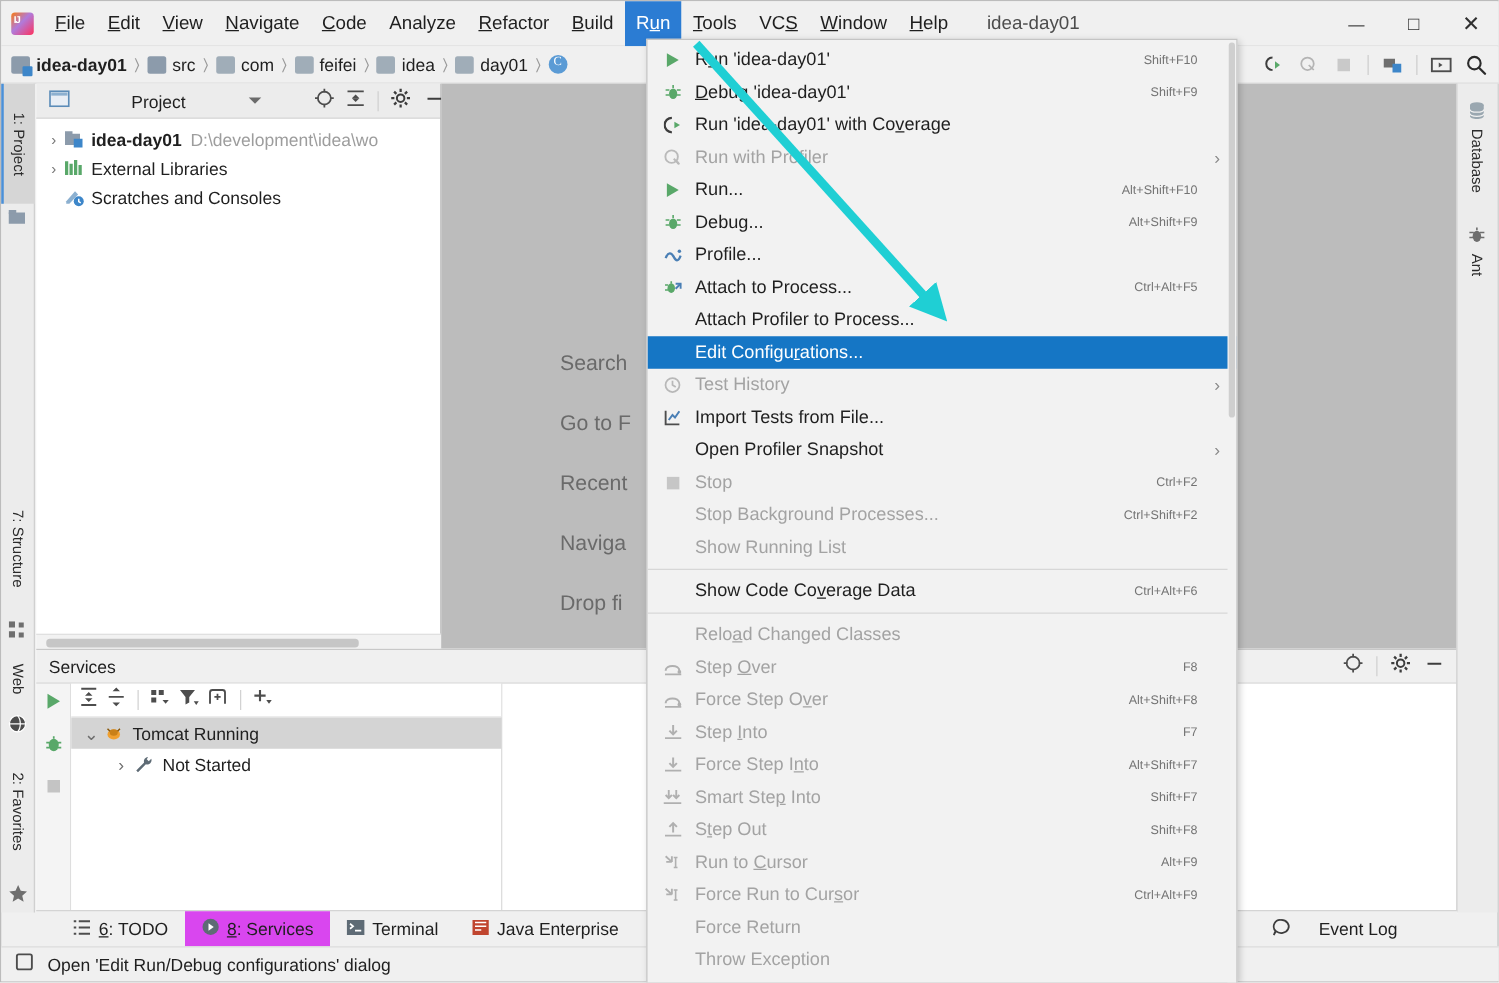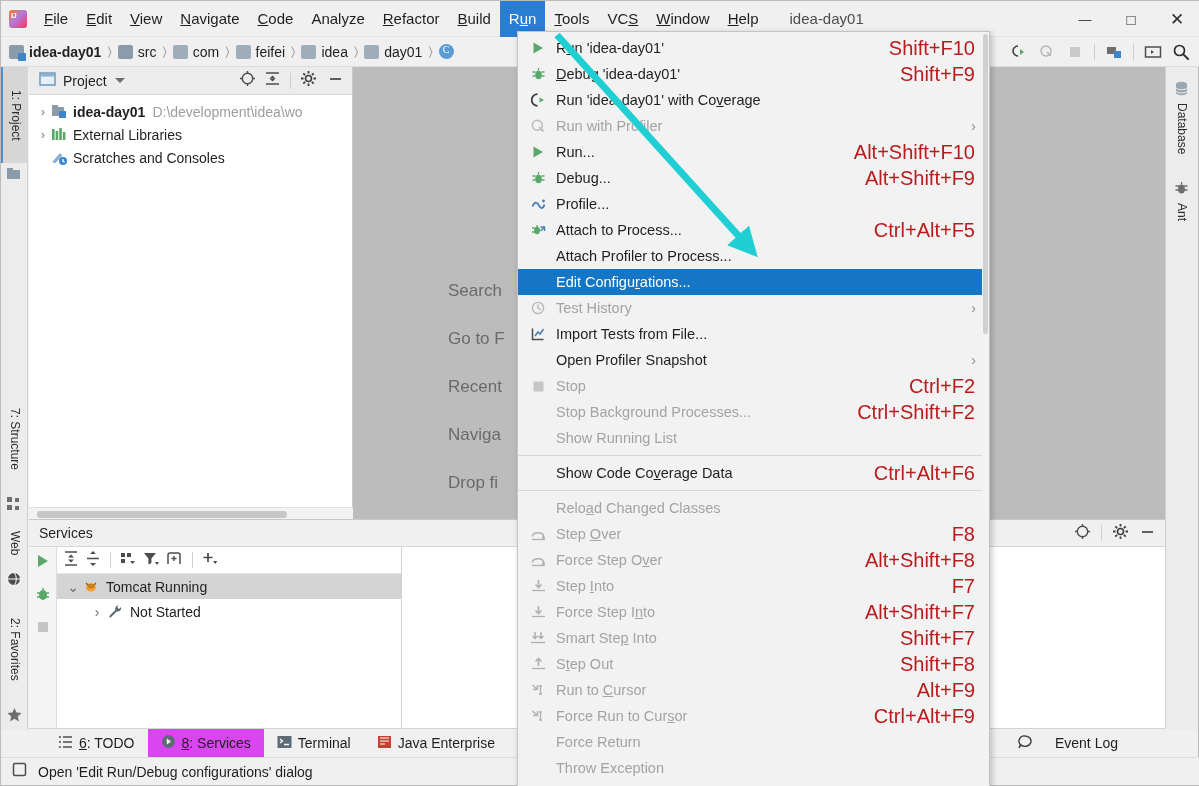--- a/index.html
+++ b/index.html
@@ -114,21 +114,21 @@
   }
   .vtab.sel { background: #d6d6d6; border-left: 2px solid #4a90d9; }
 
   
   .proj-panel {
     position: absolute; left: 28px; top: 66px; width: 324px; height: 452px;
     background: #ffffff; border-right: 1px solid #c8c8c8;
   }
   .proj-header {
     height: 28px; background: #ececec; border-bottom: 1px solid #d6d6d6;
-    display: flex; align-items: center; padding-left: 10px;
+    display: flex; align-items: center; padding-left: 10px; gap: 42px;
   }
   .proj-title { font-size: 14px; color: #1f1f1f; margin-left: 7px; }
   .proj-caret {
     margin-left: 8px; width: 0; height: 0;
     border-left: 5px solid transparent; border-right: 5px solid transparent;
     border-top: 5px solid #6b6b6b;
   }
   .ph-tools { margin-left: auto; display: flex; align-items: center; padding-right: 8px; gap: 4px;}
   .proj-body { padding-top: 5px; font-size: 14px; color: #1f1f1f; }
   .tree-row {
@@ -243,21 +243,21 @@
     white-space: nowrap;
   }
   .mrow.disabled { color: #a3a3a3; }
   .mrow.hl { background: #1576c5; color: #ffffff; }
   .mrow .mico {
     width: 20px; height: 16px; margin-right: 8px; flex: none;
     display: flex; align-items: center; justify-content: center;
   }
   .mrow .mtext u { text-decoration: underline; }
   .mrow .mkey {
-    position: absolute; right: 14px; font-size: 20px; color: #b91c1c;
+    position: absolute; right: 31px; font-size: 10px; color: #737373;
   }
   .mrow .msub {
     position: absolute; right: 13px; color: #8a8a8a; font-size: 14px;
   }
   .msep { height: 1px; background: #d7d7d7; margin: 4px 0; }
   .menu-scrollbar {
     position: absolute; right: 0; top: 0; width: 7px; height: 756px;
     background: #f2f2f2;
   }
   .menu-scrollbar .mthumb {

